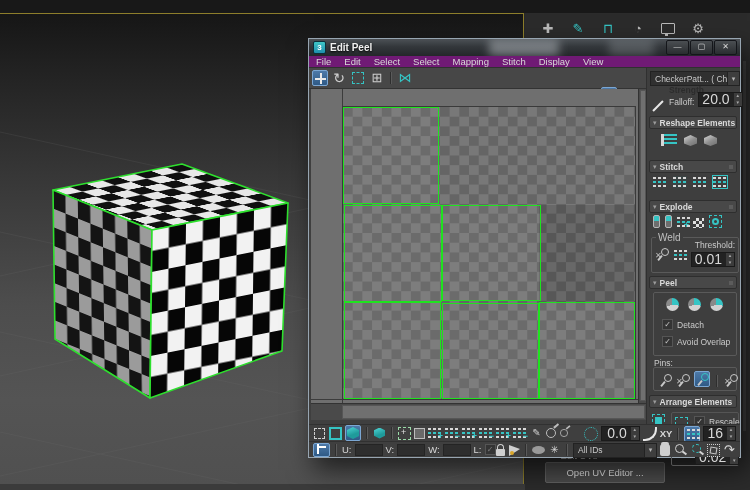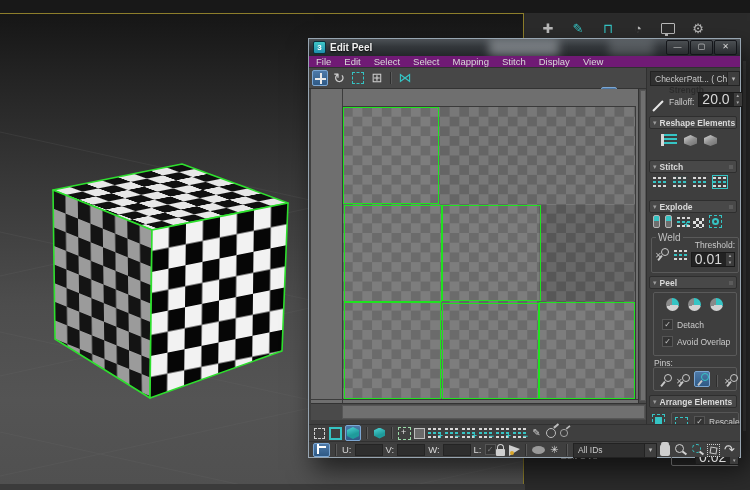--- a/index.html
+++ b/index.html
@@ -233,20 +233,21 @@
       <div class="cp-tab">
           <span class="monitor"></span>
         </div>
       <div class="cp-tab">⚙</div>
     </div>
     <div class="abs" id="cp-scroll"></div>
     <div class="abs" id="rollout-title">
       <span style="font-size:7px;color:#9c9c9c">▾</span>
       <span>Edit UVs</span>
     </div>
+    <div class="abs" id="open-uv-btn">Open UV Editor ...</div>
   </div>
 
   <div class="abs" id="dialog">
 
     <div class="abs" id="dlg-title">
       <span class="smudge" style="left:180px;width:70px;"></span>
       <span class="smudge" style="left:300px;width:45px;opacity:.5;"></span>
       <span id="dlg-app-icon">3</span>
       <span id="dlg-title-text">Edit Peel</span>
       <span id="dlg-controls">
@@ -506,20 +507,45 @@
           <i></i>
           <em>+</em>
         </span>
       <span class="rows">
           <i></i>
           <em>−</em>
         </span>
       <div class="ico sm">✎</div>
       <span class="dotbrush"></span>
       <span class="dotbrush" style="transform:scale(.8)"></span>
+      <div class="r1-right">
+        <span class="dotcircle"></span>
+        <span class="spin">
+          <span class="val">0.0</span>
+          <span class="arr">
+              <span>▲</span>
+              <span>▼</span>
+            </span>
+        </span>
+        <span class="curveico"></span>
+        <span class="lbl b">XY</span>
+        <div class="vsep"></div>
+        <div class="ico hl">
+            <span class="rows" style="width:11px">
+              <i></i>
+            </span>
+          </div>
+        <span class="spin">
+          <span class="val" style="min-width:14px">16</span>
+          <span class="arr">
+              <span>▲</span>
+              <span>▼</span>
+            </span>
+        </span>
+      </div>
     </div>
 
     <div class="abs" id="dlg-row2">
       <div class="ico hl" style="width:17px;height:14px">
           <span class="axisico"></span>
         </div>
       <div class="vsep"></div>
       <span class="lbl">U:</span>
       <span class="tfield"></span>
       <span class="lbl">V:</span>

